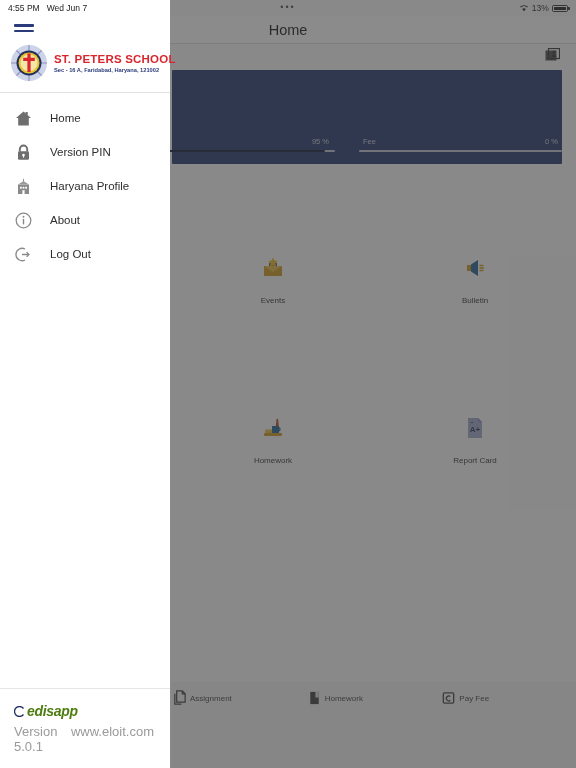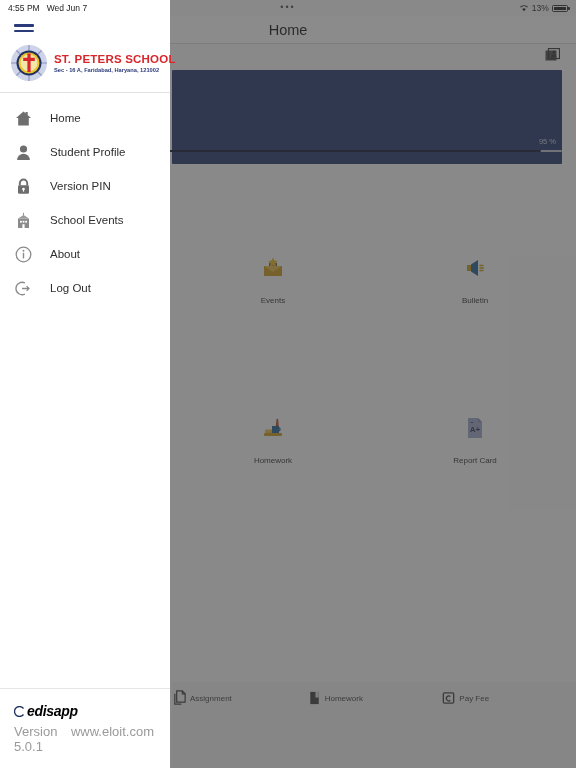--- a/index.html
+++ b/index.html
@@ -151,21 +151,21 @@
               display:flex; align-items:center; justify-content:center; }
   .menu-label { font-size:11.5px; color:#2e2e2e; }
 
   .sb-footer { padding:0 0 14px 0; }
   .sb-foot-divider { height:1px; background:#e6e6e6; margin-bottom:14px; }
   .edisapp-logo {
     display:flex; align-items:center; padding-left:14px; gap:1px;
   }
   .edis-c { width:12px; height:11px; }
   .edis-word { font-size:14px; font-weight:bold; font-style:italic;
-               color:#000000; letter-spacing:-.3px; }
+               color:#4d7c0f; letter-spacing:-.3px; }
   .foot-row {
     display:flex; justify-content:space-between;
     padding:5px 16px 0 14px;
     font-size:13px; color:#9a9a9a;
   }
 </style>
 </head>
 <body>
 
 <div id="main-content">
@@ -206,20 +206,29 @@
   </div>
 
   <div class="banner">
     <div class="bar-row">
       <div class="bar-item left">
         <div class="bar-labels">
           <span>95 %</span>
         </div>
         <div class="bar-track">
           <span class="bar-fill" id="att-fill" style="width: 95%;"></span>
+        </div>
+      </div>
+      <div class="bar-item">
+        <div class="bar-labels">
+          <span>Fee</span>
+          <span>0 %</span>
+        </div>
+        <div class="bar-track">
+          <span class="bar-fill" id="fee-fill" style="width: 0%;"></span>
         </div>
       </div>
     </div>
   </div>
 
   <div class="app-grid">
 
     <div class="app-cell">
       <svg class="app-ico" viewBox="0 0 24 24">
         <path d="M3 10 h18 v10 H3 z" fill="#c79416"></path>
@@ -332,29 +341,20 @@
     <div class="menu-item">
       <span class="menu-ico">
         <svg width="17" height="17" viewBox="0 0 17 17">
           <path d="M8.5 1.5 L16 8 h-2.2 v7.5 H3.2 V8 H1 z" fill="#6e6e6e"></path>
           <rect x="10.5" y="2" width="2.2" height="3" fill="#6e6e6e"></rect>
         </svg>
       </span>
       <span class="menu-label">Home</span>
     </div>
 
-    <div class="menu-item">
-      <span class="menu-ico">
-        <svg width="17" height="17" viewBox="0 0 17 17">
-          <circle cx="8.5" cy="5" r="3.6" fill="#6e6e6e"></circle>
-          <path d="M2.2 16 a6.3 6.3 0 0 1 12.6 0 z" fill="#6e6e6e"></path>
-        </svg>
-      </span>
-      <span class="menu-label">Student Profile</span>
-    </div>
 
     <div class="menu-item">
       <span class="menu-ico">
         <svg width="17" height="17" viewBox="0 0 17 17">
           <path d="M4.8 7.5 V5.2 a3.7 3.7 0 0 1 7.4 0 V7.5" fill="none" stroke="#6e6e6e" stroke-width="1.9"></path>
           <rect x="3" y="7.3" width="11" height="8.4" rx="1.3" fill="#6e6e6e"></rect>
           <circle cx="8.5" cy="11" r="1.3" fill="#ffffff"></circle>
           <rect x="7.9" y="11" width="1.2" height="2.6" fill="#ffffff"></rect>
         </svg>
       </span>
@@ -366,21 +366,21 @@
         <svg width="17" height="17" viewBox="0 0 17 17">
           <rect x="3" y="6.5" width="11" height="9.5" fill="#8a8a8a"></rect>
           <path d="M3 6.5 L8.5 3 L14 6.5 z" fill="#9a9a9a"></path>
           <rect x="5" y="8.8" width="1.8" height="1.8" fill="#ffffff"></rect>
           <rect x="7.6" y="8.8" width="1.8" height="1.8" fill="#ffffff"></rect>
           <rect x="10.2" y="8.8" width="1.8" height="1.8" fill="#ffffff"></rect>
           <rect x="7.4" y="12.2" width="2.2" height="3.8" fill="#ffffff"></rect>
           <rect x="8.1" y="0.8" width="0.9" height="2.5" fill="#8a8a8a"></rect>
         </svg>
       </span>
-      <span class="menu-label">School Events</span>
+      <span class="menu-label">Haryana Profile</span>
     </div>
 
     <div class="menu-item">
       <span class="menu-ico">
         <svg width="17" height="17" viewBox="0 0 17 17">
           <circle cx="8.5" cy="8.5" r="7.3" fill="none" stroke="#8a8a8a" stroke-width="1.3"></circle>
           <circle cx="8.5" cy="4.8" r="0.95" fill="#8a8a8a"></circle>
           <rect x="7.8" y="6.8" width="1.4" height="5.6" rx="0.6" fill="#8a8a8a"></rect>
         </svg>
       </span>

